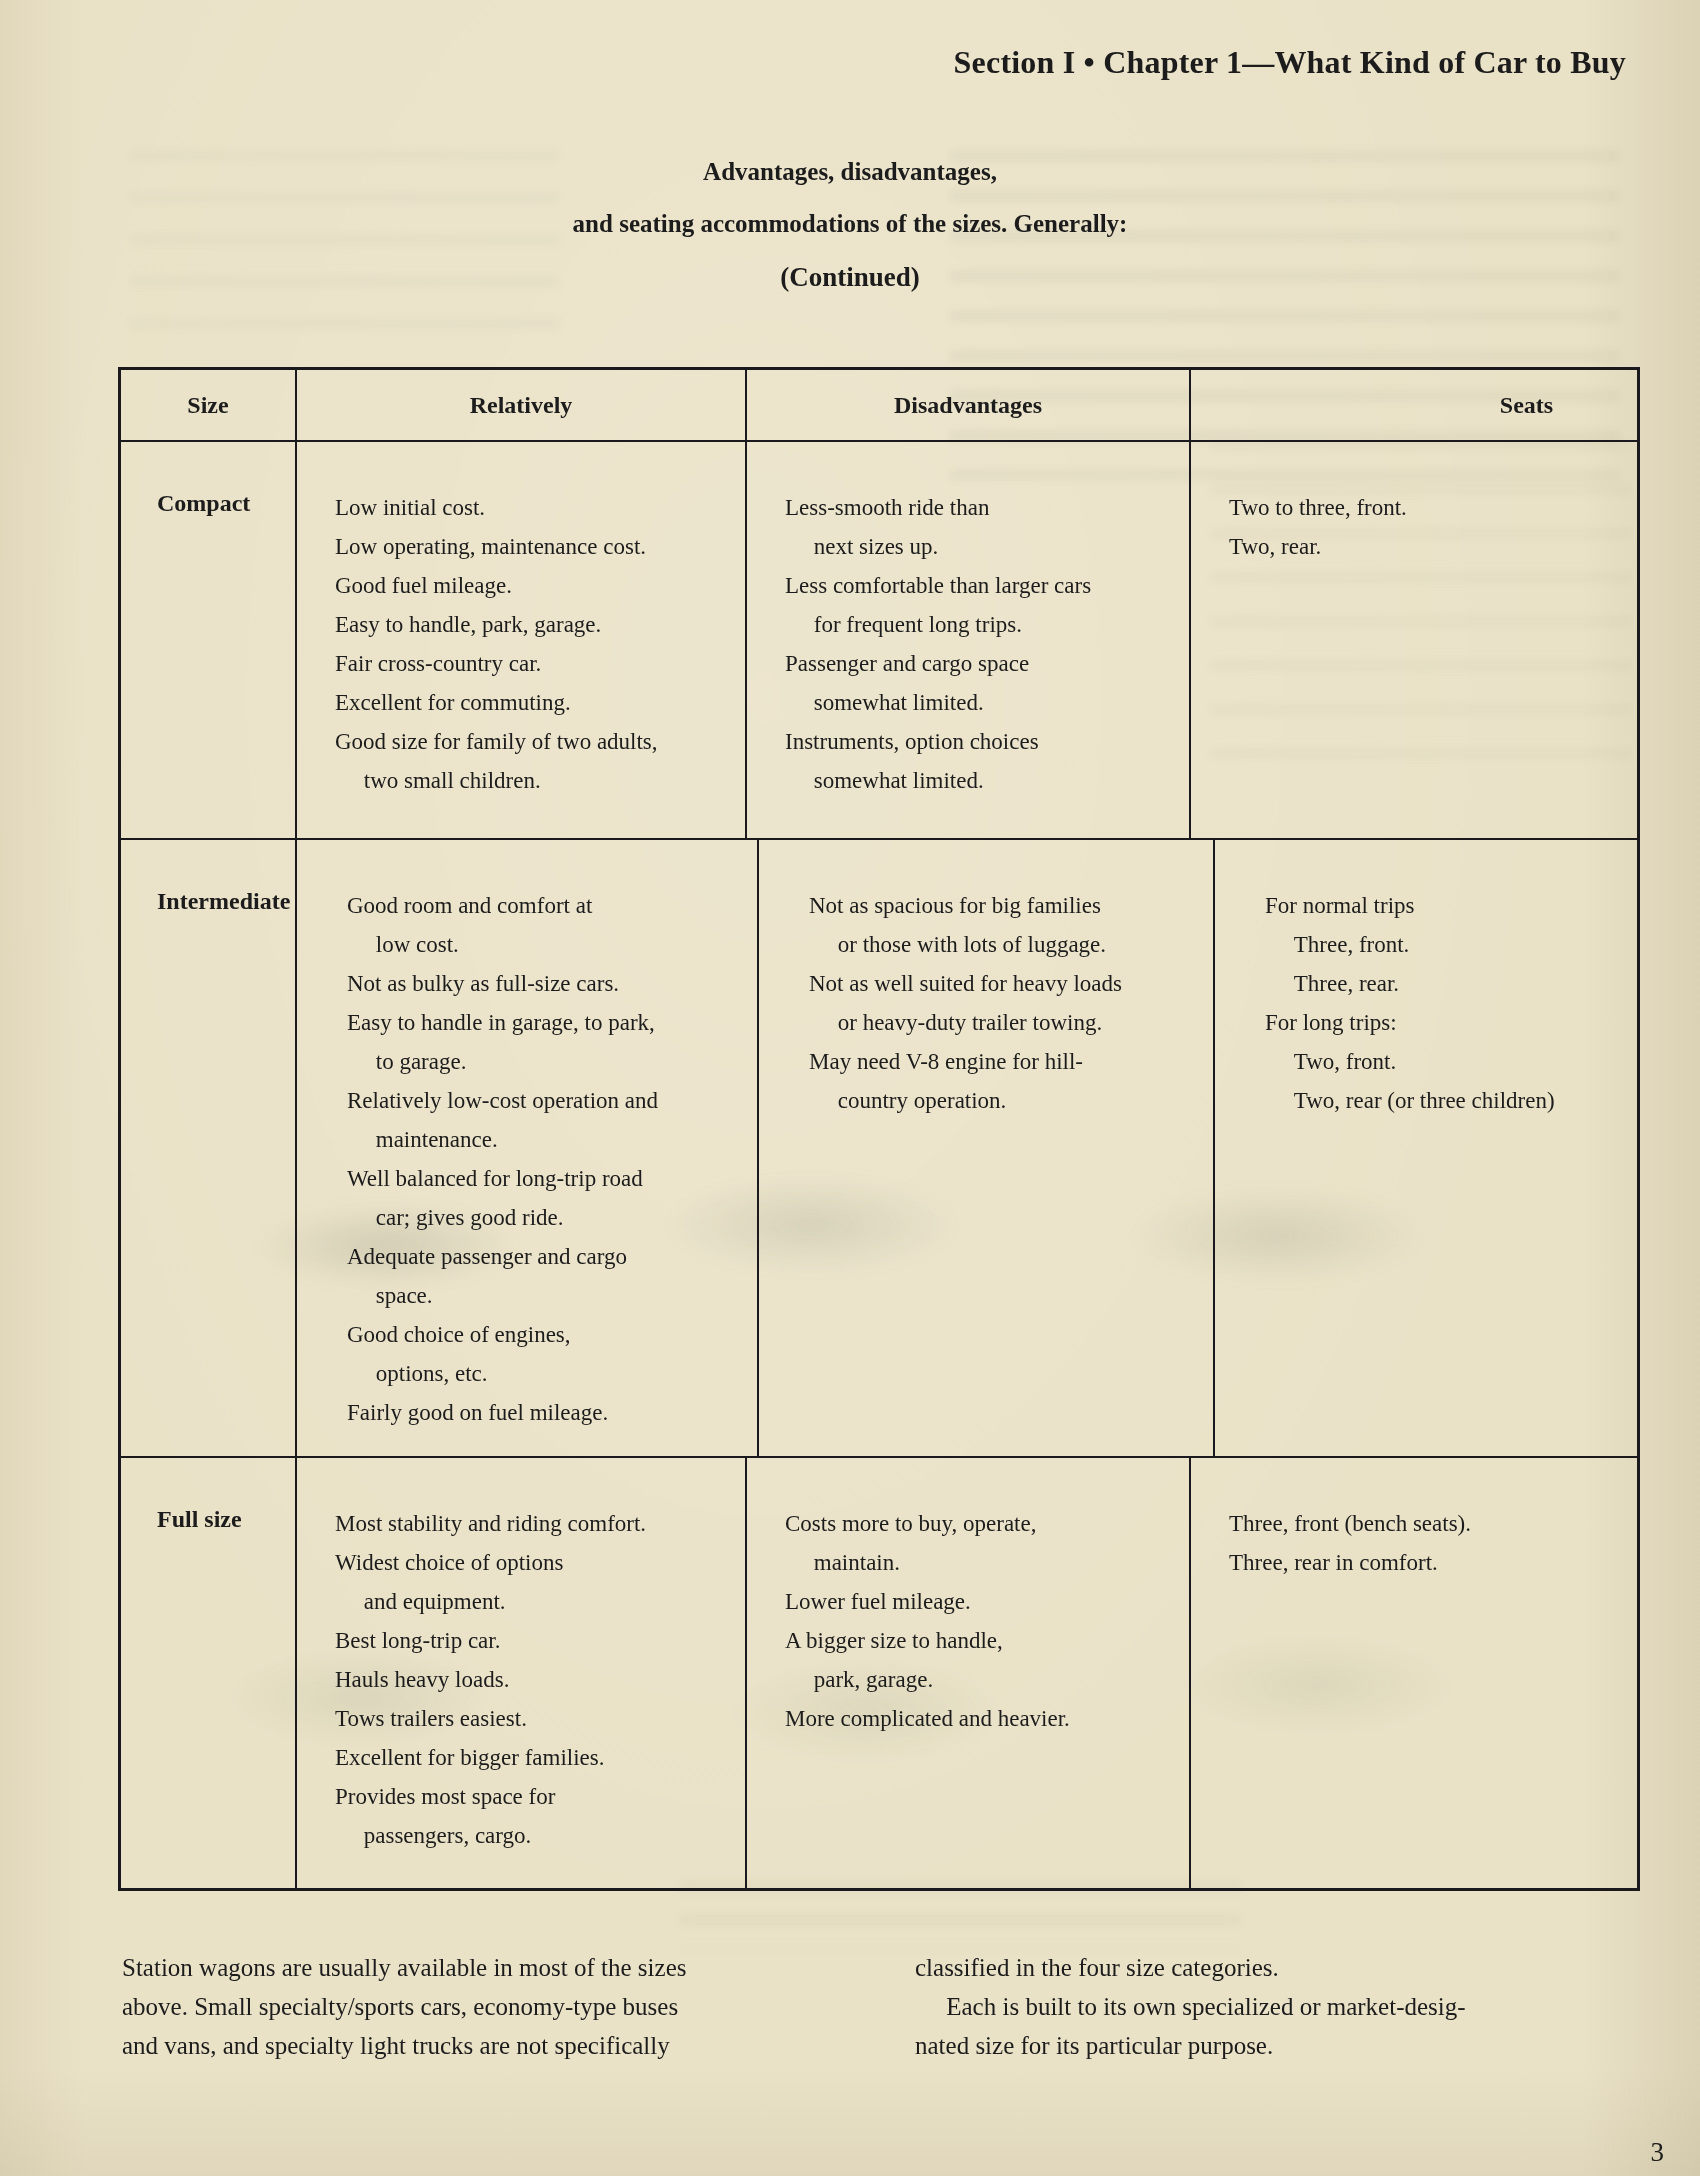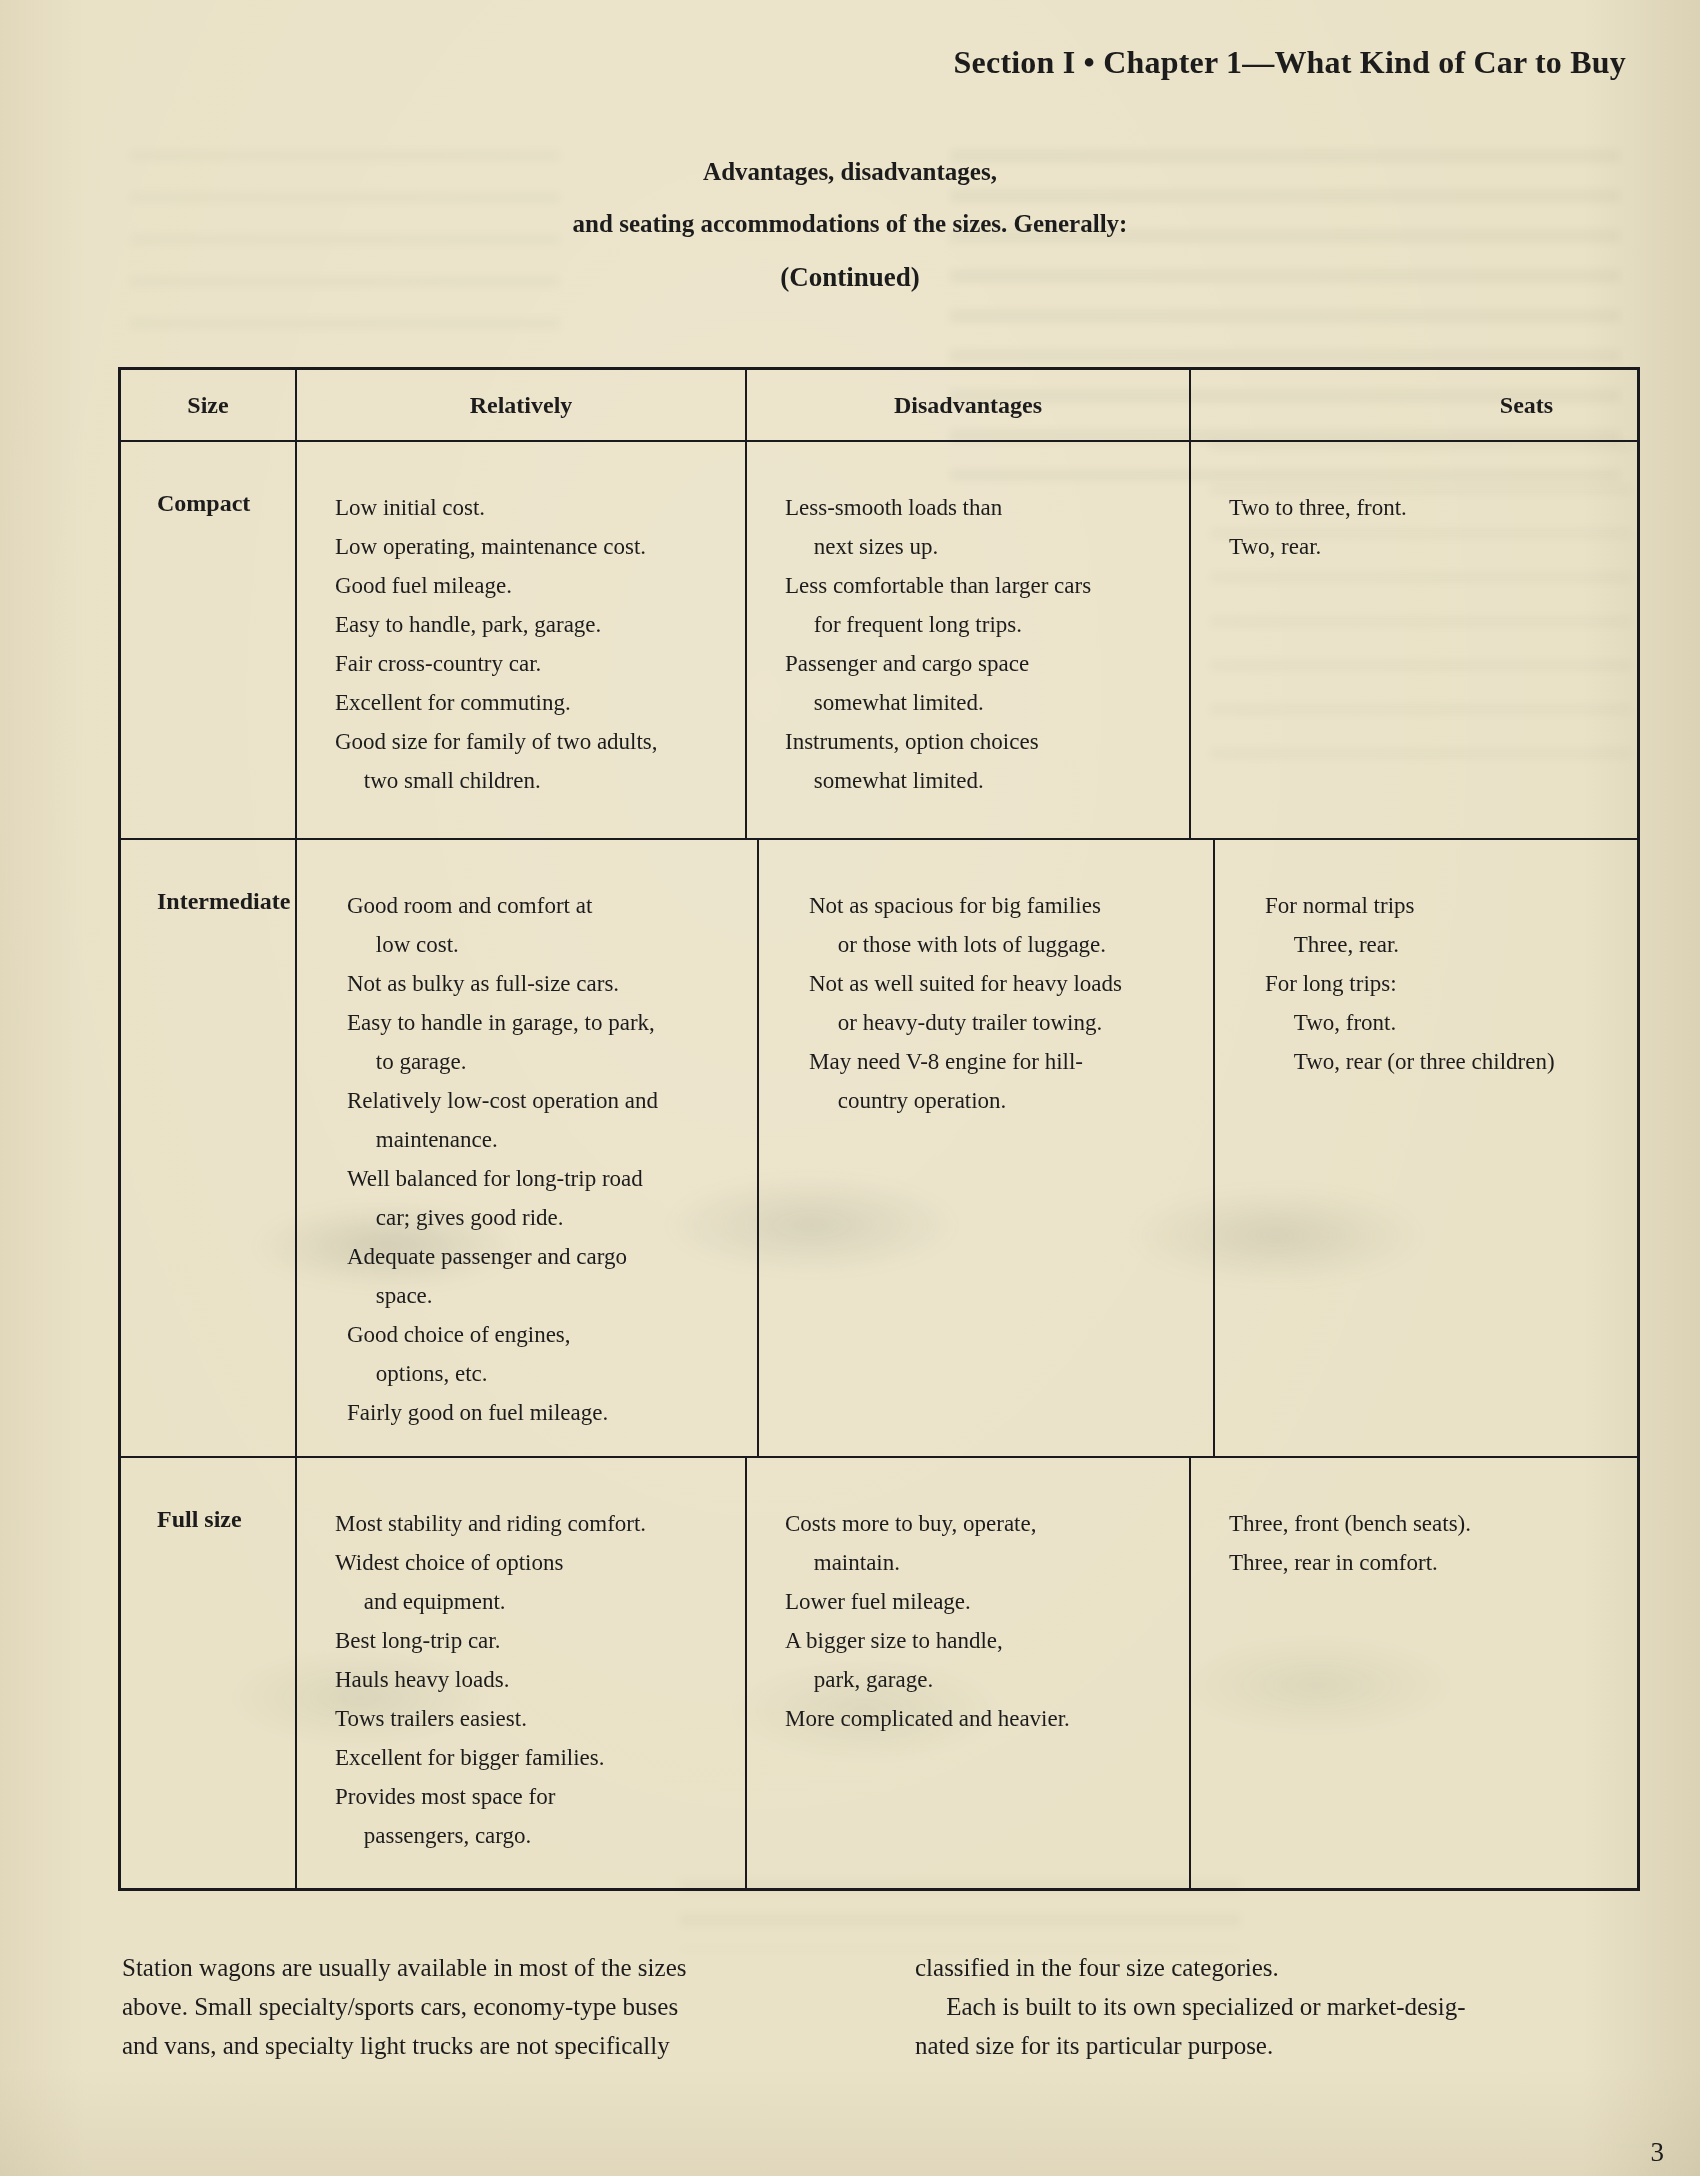--- a/index.html
+++ b/index.html
@@ -129,21 +129,21 @@
           <div class="line">Low initial cost.</div>
           <div class="line">Low operating, maintenance cost.</div>
           <div class="line">Good fuel mileage.</div>
           <div class="line">Easy to handle, park, garage.</div>
           <div class="line">Fair cross-country car.</div>
           <div class="line">Excellent for commuting.</div>
           <div class="line">Good size for family of two adults,</div>
           <div class="line">     two small children.</div>
         </div>
       <div class="cell">
-          <div class="line">Less-smooth loads than</div>
+          <div class="line">Less-smooth ride than</div>
           <div class="line">     next sizes up.</div>
           <div class="line">Less comfortable than larger cars</div>
           <div class="line">     for frequent long trips.</div>
           <div class="line">Passenger and cargo space</div>
           <div class="line">     somewhat limited.</div>
           <div class="line">Instruments, option choices</div>
           <div class="line">     somewhat limited.</div>
         </div>
       <div class="cell">
           <div class="line">Two to three, front.</div>
@@ -172,20 +172,21 @@
       <div class="cell">
           <div class="line">Not as spacious for big families</div>
           <div class="line">     or those with lots of luggage.</div>
           <div class="line">Not as well suited for heavy loads</div>
           <div class="line">     or heavy-duty trailer towing.</div>
           <div class="line">May need V-8 engine for hill-</div>
           <div class="line">     country operation.</div>
         </div>
       <div class="cell">
           <div class="line">For normal trips</div>
+          <div class="line">     Three, front.</div>
           <div class="line">     Three, rear.</div>
           <div class="line">For long trips:</div>
           <div class="line">     Two, front.</div>
           <div class="line">     Two, rear (or three children)</div>
         </div>
     </div>
 
     <div class="trow row-fullsize">
       <div class="cell cell-size">Full size</div>
       <div class="cell">

